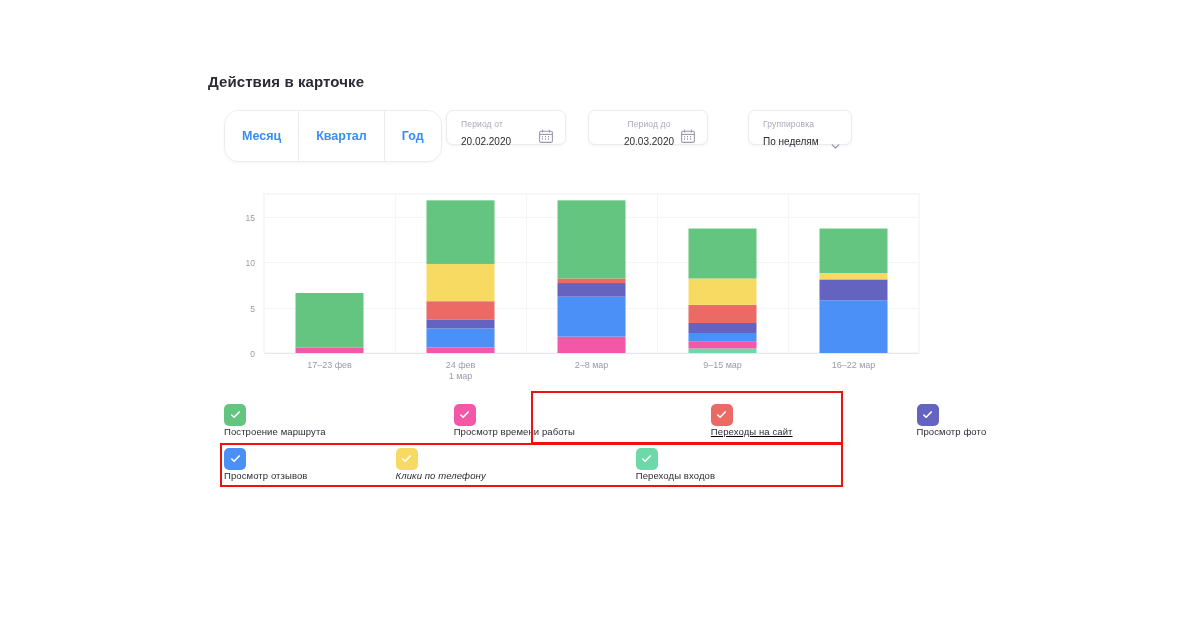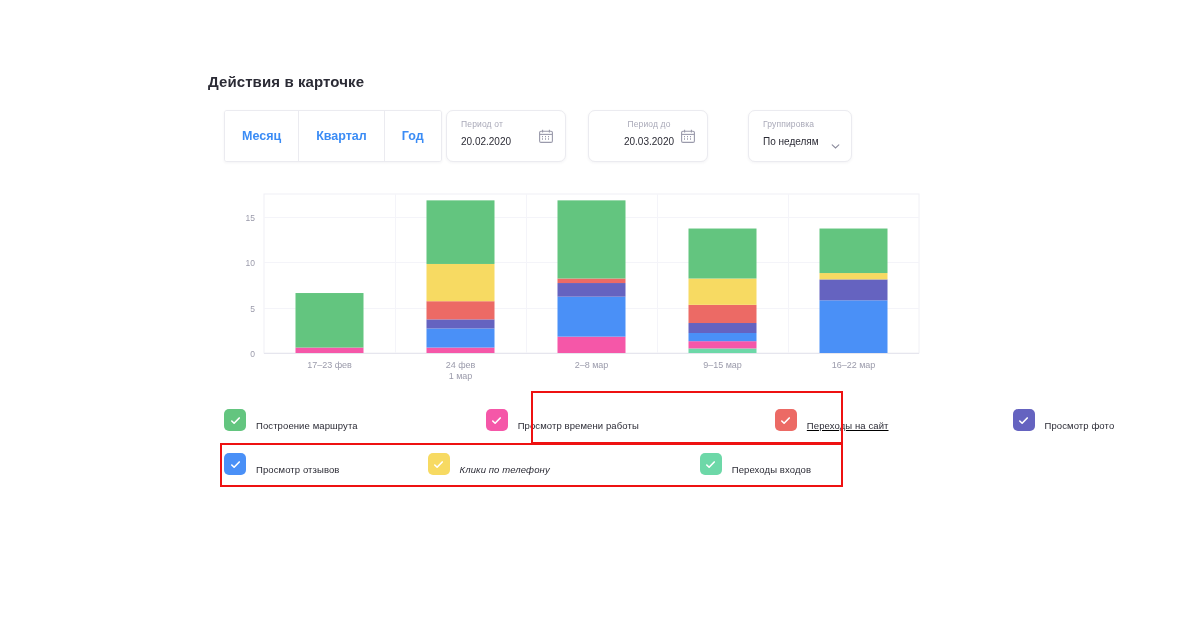--- a/index.html
+++ b/index.html
@@ -28,41 +28,41 @@
 
   
   .toolbar { position: absolute; left: 224px; top: 110px; height: 52px; }
 
   .seg-group {
     position: absolute; left: 0; top: 0;
     display: flex;
     height: 52px;
     background: #fff;
     border: 1px solid #ebebf0;
-    border-radius: 3px;
+    border-radius: 15px;
     box-shadow: 0 1px 3px rgba(40,40,70,.055);
     overflow: hidden;
   }
   .seg-btn {
     display: flex; align-items: center; justify-content: center;
     height: 100%;
     padding: 0 17px;
     font-size: 12.5px;
     font-weight: bold;
     color: #3b8cf5;
     background: #fff;
     border-right: 1px solid #ebebf0;
     cursor: pointer;
     white-space: nowrap;
   }
   .seg-btn:last-child { border-right: none; }
 
   .field {
     position: absolute; top: 0;
-    height: 52px;
+    height: 35px;
     background: #fff;
     border: 1px solid #ebebf0;
     border-radius: 7px;
     box-shadow: 0 1px 3px rgba(40,40,70,.055);
     padding: 8px 12px 0 14px;
     cursor: pointer;
   }
   .field-label {
     font-size: 8.5px;
     color: #a9a9b8;
@@ -104,23 +104,24 @@
   #chart-svg  { display: block; }
 
   .ytick { font-size: 8.5px; fill: #9b9bab; font-family: "Liberation Sans", sans-serif; }
   .xtick { font-size: 9px;   fill: #9b9bab; font-family: "Liberation Sans", sans-serif; }
 
   
   #legend { position: absolute; left: 224px; top: 398px; width: 620px; }
   .legend-row { display: flex; align-items: center; height: 44px; }
   .legend-row.row2 { height: 44px; }
   .legend-item {
-    display: flex; align-items: flex-end;
+    display: flex; align-items: flex-start;
     cursor: pointer;
     white-space: nowrap;
+    flex-direction: column;
   }
   .lg-box {
     width: 22px; height: 22px;
     border-radius: 5px;
     flex: 0 0 auto;
     display: flex; align-items: center; justify-content: center;
     margin-right: 10px;
   }
   .lg-box svg { width: 13px; height: 13px; }
   .lg-label {

